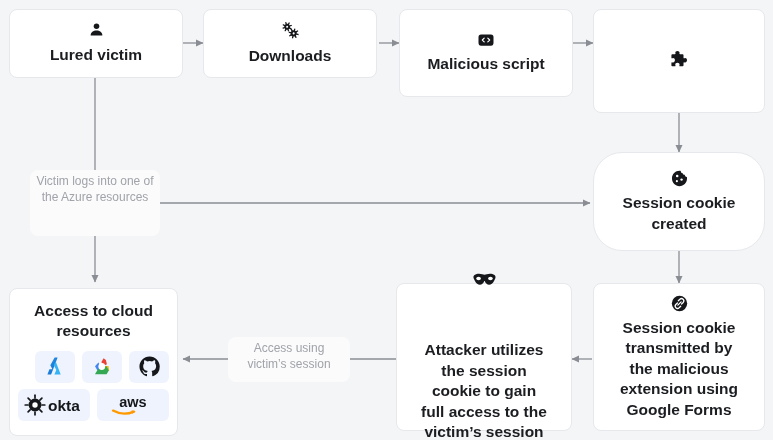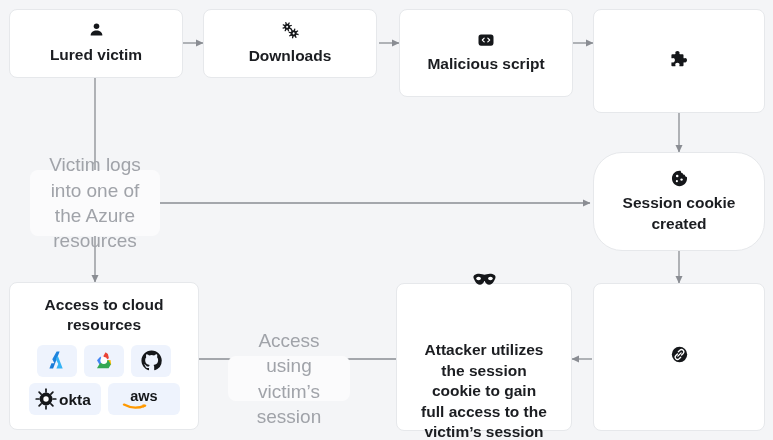--- a/index.html
+++ b/index.html
@@ -47,25 +47,25 @@
     margin-bottom: 5px;
     line-height: 0;
   }
   .edge-label {
     position: absolute;
     box-sizing: border-box;
     background: #fbfbfc;
     border-radius: 8px;
     color: #a0a3a9;
     font-weight: normal;
-    font-size: 19px;
+    font-size: 12px;
     line-height: 1.33;
     text-align: center;
     display: flex;
-    align-items: center;
+    align-items: flex-start;
     justify-content: center;
     padding: 4px 6px;
     z-index: 4;
   }
   .edge-label .label {
     white-space: pre-line;
     display: block;
     width: 100%;
   }
   svg.edges {
@@ -73,21 +73,21 @@
     left: 0;
     top: 0;
     width: 773px;
     height: 440px;
     z-index: 1;
     overflow: visible;
   }
   .logo-grid {
     display: flex;
     flex-direction: column;
-    align-items: center;
+    align-items: flex-end;
     gap: 6px;
     margin-top: 9px;
   }
   .logo-row {
     display: flex;
     gap: 7px;
     justify-content: center;
   }
   .logo-tile {
     width: 40px;
@@ -210,21 +210,21 @@
       <svg width="19" height="19" viewBox="0 0 24 24">
         <path d="M12 2.3c.6 0 1.2.1 1.7.2-.3 1.5.8 2.9 2.4 2.8.2 1.3 1.3 2.2 2.6 2.1-.1 1.5 1.1 2.7 2.6 2.6.2.6.2 1.3.2 2 0 5.4-4.3 9.7-9.5 9.7S2.5 17.4 2.5 12 6.8 2.3 12 2.3z" fill="#15171a"></path>
         <circle cx="9.1" cy="8.9" r="1.6" fill="#ffffff"></circle>
         <circle cx="14.6" cy="13.4" r="1.5" fill="#ffffff"></circle>
         <circle cx="8.7" cy="15.4" r="1.35" fill="#ffffff"></circle>
       </svg>
     </span>
     <span class="label">Session cookie created</span>
   </div>
 
-  <div class="node" style="left:9px; top:282px; width:190px; height:148px; justify-content:flex-start; padding-top:12px;">
+  <div class="node" style="left:9px; top:288px; width:169px; height:148px; justify-content:flex-start; padding-top:12px;">
     <span class="label">Access to cloud resources</span>
     <div class="logo-grid">
       <div class="logo-row">
         <div class="logo-tile">
           <svg width="24" height="24" viewBox="0 0 24 24">
             <defs>
               <linearGradient id="azg" x1="0" y1="0" x2="1" y2="1">
                 <stop offset="0" stop-color="#2ea0ee"></stop>
                 <stop offset="1" stop-color="#0b5fc7"></stop>
               </linearGradient>
@@ -272,21 +272,21 @@
           <svg width="58" height="24" viewBox="0 0 58 24">
             <text x="29" y="13.5" text-anchor="middle" font-family="'Liberation Sans', sans-serif" font-size="14.5" font-weight="bold" fill="#15171a">aws</text>
             <path d="M9 17.6c6.5 3.6 14.4 3.8 21.0 1.0" stroke="#ff9900" stroke-width="2.3" fill="none" stroke-linecap="round"></path>
             <path d="M27.5 17.3l4.0 0.9-3.1 2.6z" fill="#ff9900"></path>
           </svg>
         </div>
       </div>
     </div>
   </div>
 
-  <div class="edge-label" style="left:228px; top:356px; width:122px; height:45px;">
+  <div class="edge-label" style="left:228px; top:337px; width:122px; height:45px;">
     <span class="label">Access using victim’s session</span>
   </div>
 
   <div class="node" style="left:396px; top:283px; width:176px; height:148px;gap:48px;">
     <span class="icon">
       <svg width="25" height="16" viewBox="0 0 30 16" fill="#15171a">
         <path d="M3.0 3.1C5.6 1.4 9.4 1.1 12.3 2.3c1.6.7 3.8.7 5.4 0 2.9-1.2 6.7-.9 9.3.8 1.3.9 1.6 2.6.9 4.3-.8 2-2.2 4.8-4.1 6.3-1.8 1.4-4.6 1.5-6.3.1-1.2-1-1.9-2.3-2.2-3.3h-.6c-.3 1-1.0 2.3-2.2 3.3-1.7 1.4-4.5 1.3-6.3-.1C4.3 12.2 2.9 9.4 2.1 7.4 1.4 5.7 1.7 4.0 3.0 3.1z"></path>
         <ellipse cx="7.9" cy="7.4" rx="2.8" ry="2.1" fill="#ffffff"></ellipse>
         <ellipse cx="22.1" cy="7.4" rx="2.8" ry="2.1" fill="#ffffff"></ellipse>
       </svg>
@@ -298,15 +298,16 @@
     <span class="icon">
       <svg width="19" height="19" viewBox="0 0 24 24">
         <circle cx="12" cy="12" r="9.7" fill="#15171a"></circle>
         <g stroke="#ffffff" stroke-width="1.6" stroke-linecap="round" fill="none">
           <path d="M10.5 8.6l2.0-2.0a2.9 2.9 0 0 1 4.1 4.1l-2.0 2.0"></path>
           <path d="M13.5 15.4l-2.0 2.0a2.9 2.9 0 0 1-4.1-4.1l2.0-2.0"></path>
           <line x1="9.9" y1="14.1" x2="14.1" y2="9.9"></line>
         </g>
       </svg>
     </span>
+    <span class="label">Session cookie transmitted by the malicious extension using Google Forms</span>
   </div>
 
 </div>
 
 </body></html>

